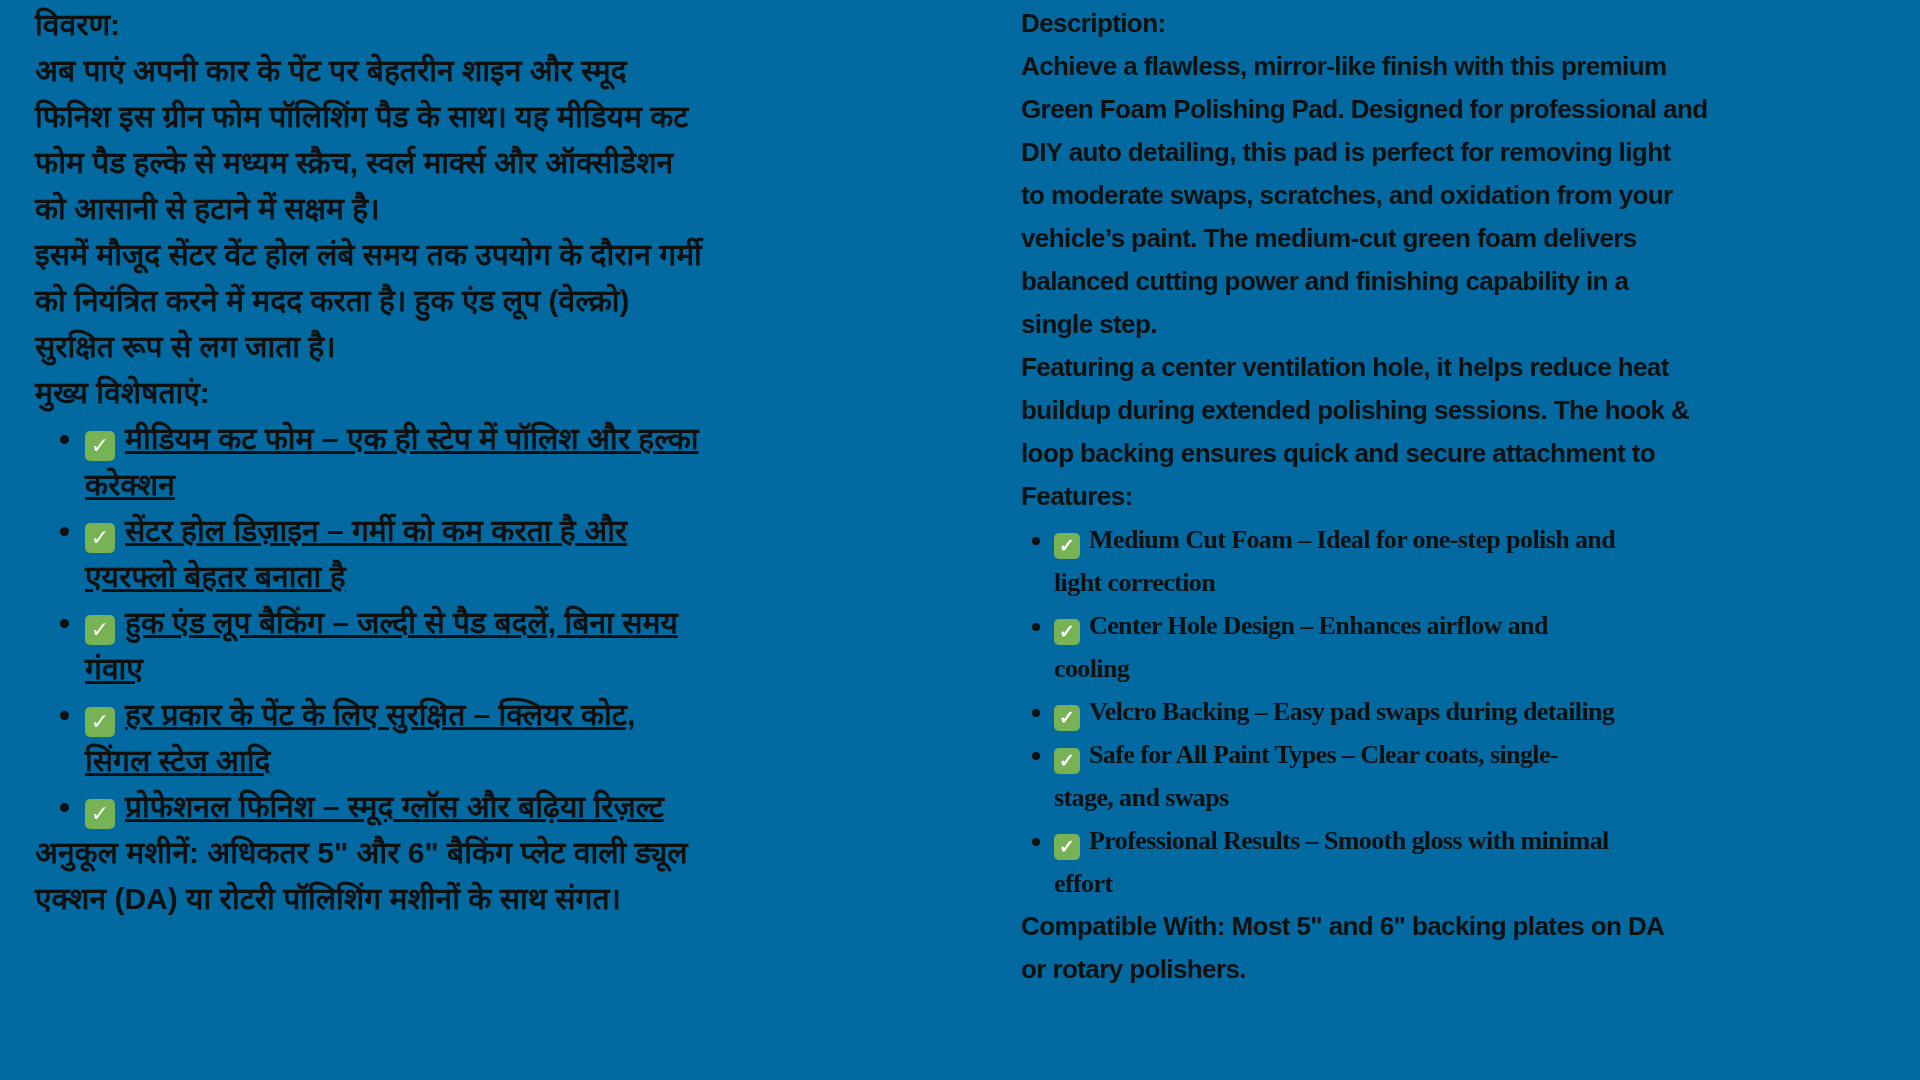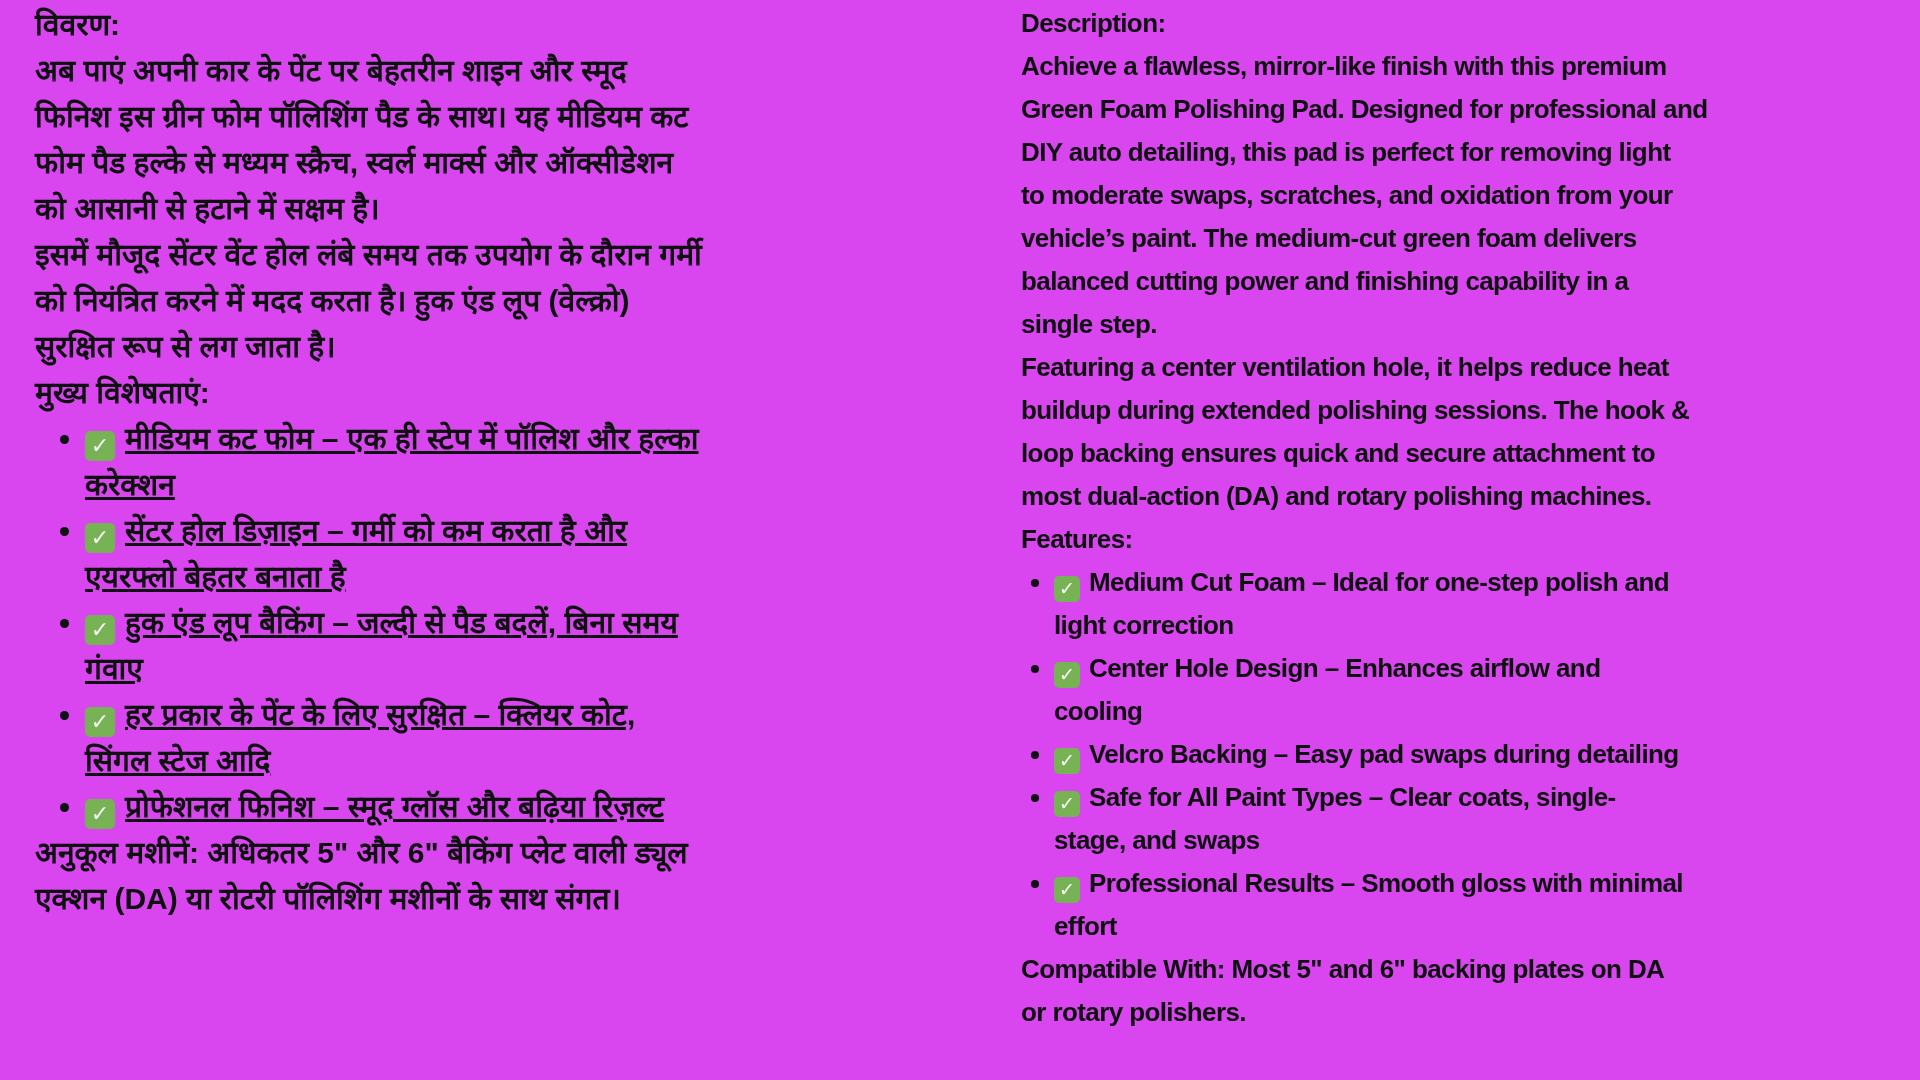--- a/index.html
+++ b/index.html
@@ -1,20 +1,20 @@
 <!DOCTYPE html>
 <html><head>
 <meta charset="utf-8">
 <style>
   html, body { margin: 0; padding: 0; background: #ffffff; }
   #page {
     position: relative;
     width: 1920px;
     height: 1080px;
-    background: #d946ef;
+    background: #0369a1;
     overflow: hidden;
     color: #0f1111;
     font-family: "Liberation Sans", "DejaVu Sans", sans-serif;
     font-weight: 700;
   }
   .col { position: absolute; top: 2px; }
   .col-hi {
     left: 35px;
     width: 692px;
     font-size: 30px;
@@ -26,21 +26,21 @@
     font-size: 26px;
     line-height: 43px;
     letter-spacing: -0.6px;
   }
   .line { white-space: nowrap; }
   ul.features {
     margin: 0;
     list-style: disc outside;
   }
   .col-hi ul.features { padding-left: 50px; text-decoration: underline; }
-  .col-en ul.features { padding-left: 33px; }
+  .col-en ul.features { padding-left: 33px; font-family: Liberation Serif, serif; }
   ul.features li { white-space: nowrap; }
   ul.features li::marker { color: #0f1111; }
   .check {
     display: inline-block;
     background: #77b255;
     color: #ffffff;
     text-align: center;
     font-weight: 700;
     border-radius: 5px;
   }
@@ -94,21 +94,20 @@
         <div class="line">DIY auto detailing, this pad is perfect for removing light</div>
         <div class="line">to moderate swaps, scratches, and oxidation from your</div>
         <div class="line">vehicle’s paint. The medium-cut green foam delivers</div>
         <div class="line">balanced cutting power and finishing capability in a</div>
         <div class="line">single step.</div>
       </div>
     <div>
         <div class="line">Featuring a center ventilation hole, it helps reduce heat</div>
         <div class="line">buildup during extended polishing sessions. The hook &amp;</div>
         <div class="line">loop backing ensures quick and secure attachment to</div>
-        <div class="line">most dual-action (DA) and rotary polishing machines.</div>
       </div>
     <div class="line">Features:</div>
     <ul class="features">
         <li><span class="check">✓</span><span>Medium Cut Foam – Ideal for one-step polish and</span><div class="line">light correction</div></li>
         <li><span class="check">✓</span><span>Center Hole Design – Enhances airflow and</span><div class="line">cooling</div></li>
         <li><span class="check">✓</span><span>Velcro Backing – Easy pad swaps during detailing</span></li>
         <li><span class="check">✓</span><span>Safe for All Paint Types – Clear coats, single-</span><div class="line">stage, and swaps</div></li>
         <li><span class="check">✓</span><span>Professional Results – Smooth gloss with minimal</span><div class="line">effort</div></li>
       </ul>
     <div>

